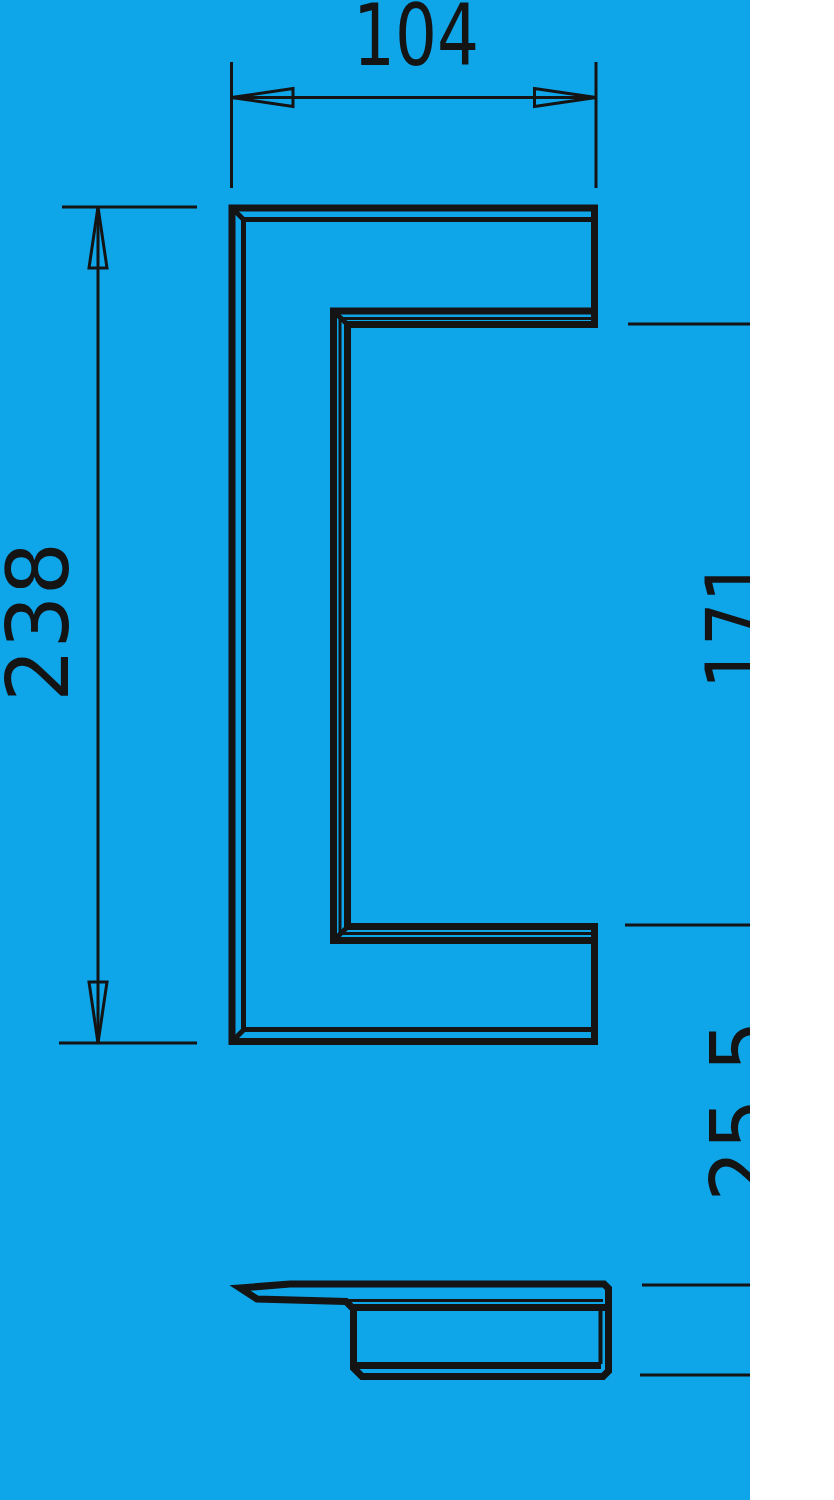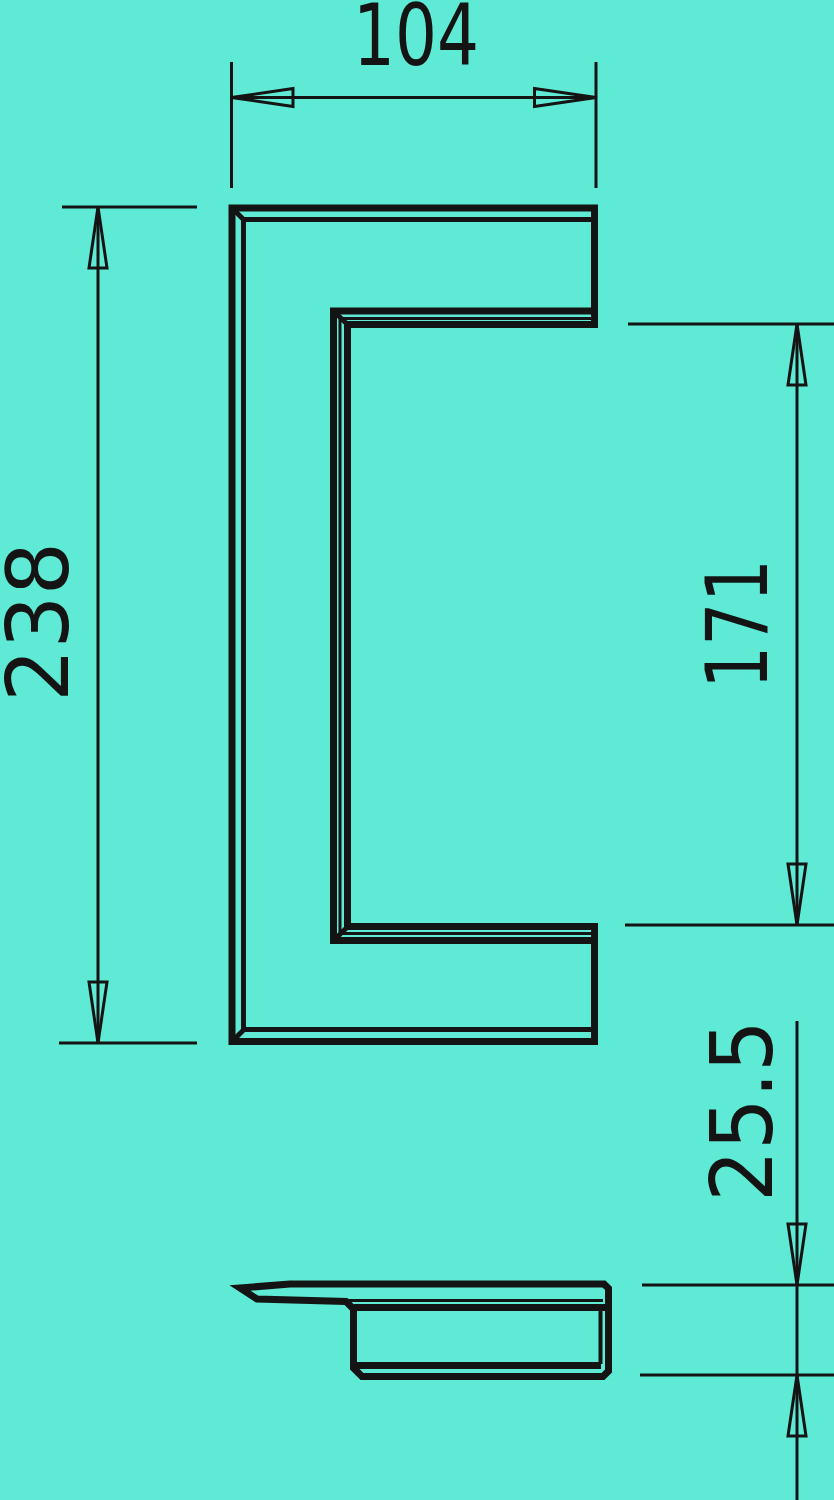--- a/index.html
+++ b/index.html
@@ -2,23 +2,23 @@
 <html><head>
 <meta charset="utf-8">
 <style>
   html, body {
     margin: 0;
     padding: 0;
     background: #ffffff;
   }
   .canvas {
     position: relative;
-    width: 834px;
+    width: 750px;
     height: 1500px;
-    background: #5eead4;
+    background: #0ea5e9;
     overflow: hidden;
   }
   svg text {
     font-family: "DejaVu Sans", "Liberation Sans", sans-serif;
     font-weight: 400;
     fill: #141414;
   }
   .stroke {
     stroke: #141414;
     fill: none;

